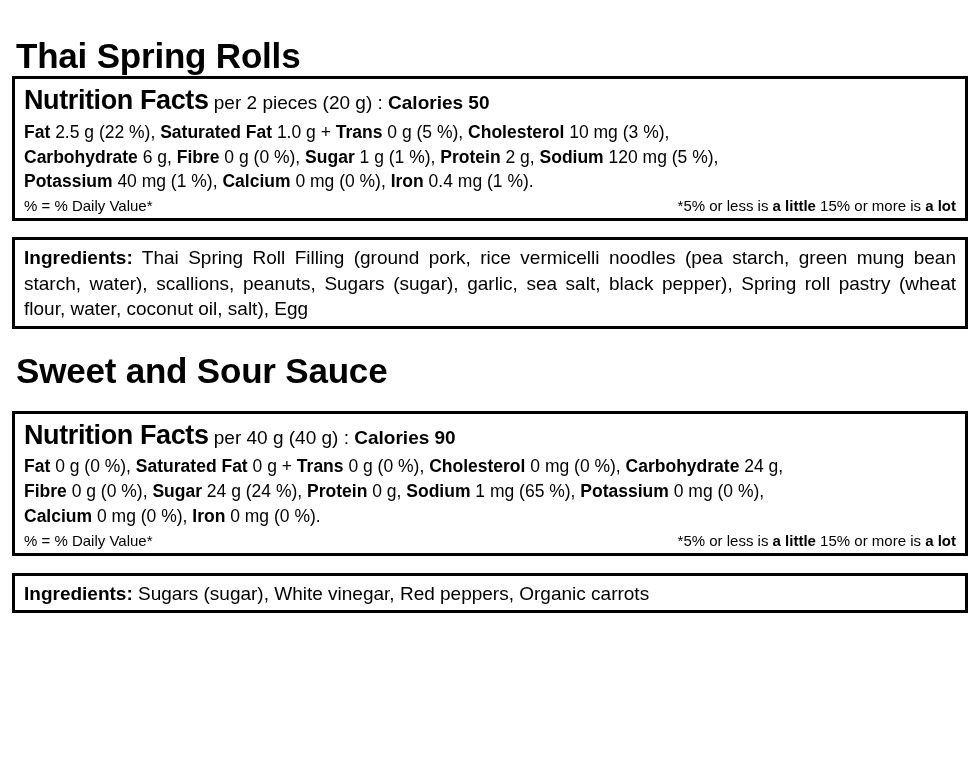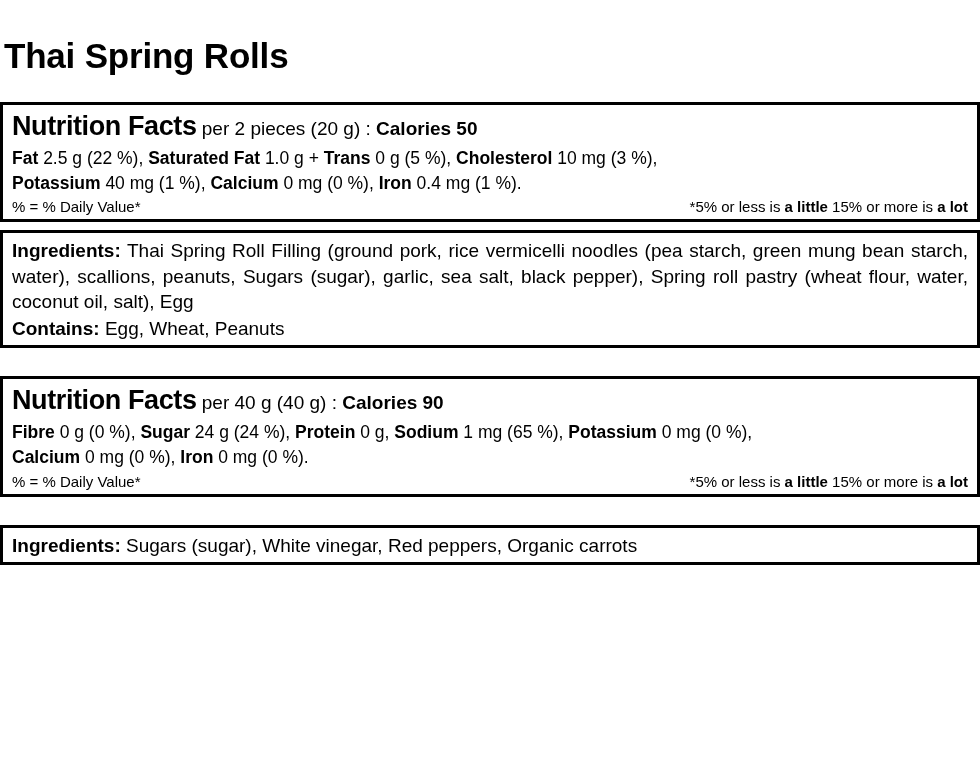--- a/index.html
+++ b/index.html
@@ -12,42 +12,42 @@
     height: 770px;
     font-family: "Liberation Sans", sans-serif;
     color: #000000;
     overflow: hidden;
   }
   .page {
     position: relative;
     width: 980px;
     height: 648px;
     box-sizing: border-box;
-    padding: 0 0;
+    padding: 0 12px;
   }
   .product-title {
     font-size: 35px;
     font-weight: bold;
     letter-spacing: -0.2px;
     margin: 0;
     padding: 0 0 0 4px;
   }
   .title-1 { padding-top: 36px; }
   .title-2 { padding-top: 22px; }
 
   .panel {
     border: 3px solid #000;
     box-sizing: border-box;
     padding: 5px 9px 4px 9px;
     background: #fff;
   }
-  .panel.nutrition-1 { margin-top: 26px; }
-  .panel.ingredients-1 { margin-top: 8px; }
-  .panel.nutrition-2 { margin-top: 28px; }
-  .panel.ingredients-2 { margin-top: 28px; }
+  .panel.nutrition-1 { }
+  .panel.ingredients-1 { margin-top: 16px; }
+  .panel.nutrition-2 { margin-top: 20px; }
+  .panel.ingredients-2 { margin-top: 17px; }
 
   .nf-head {
     font-size: 19px;
     line-height: 1.25;
     margin-bottom: 2px;
   }
   .nf-title {
     font-size: 27px;
     font-weight: bold;
     letter-spacing: -0.4px;
@@ -92,47 +92,46 @@
   <h1 class="product-title title-1">Thai Spring Rolls</h1>
 
   <div class="panel nutrition-1">
     <div class="nf-head">
       <span class="nf-title">Nutrition Facts</span>
       <span class="nf-serving">per 2 pieces (20 g) :</span>
       <span class="nf-calories">Calories 50</span>
     </div>
     <div class="nf-lines">
       <div id="p0l0"><span class="b">Fat </span><span>2.5 g (22 %), </span><span class="b">Saturated Fat </span><span>1.0 g + </span><span class="b">Trans </span><span>0 g (5 %), </span><span class="b">Cholesterol </span><span>10 mg (3 %),</span></div>
+      <div id="p0l1"><span class="b">Carbohydrate </span><span>6 g, </span><span class="b">Fibre </span><span>0 g (0 %), </span><span class="b">Sugar </span><span>1 g (1 %), </span><span class="b">Protein </span><span>2 g, </span><span class="b">Sodium </span><span>120 mg (5 %),</span></div>
       <div id="p0l2"><span class="b">Potassium </span><span>40 mg (1 %), </span><span class="b">Calcium </span><span>0 mg (0 %), </span><span class="b">Iron </span><span>0.4 mg (1 %).</span></div>
     </div>
     <div class="nf-footer">
       <span class="left">% = % Daily Value*</span>
       <span class="right" id="p0fr"><span>*</span><span>5% or less is </span><span class="b">a little </span><span>15% or more is </span><span class="b">a lot</span></span>
     </div>
   </div>
 
   <div class="panel ingredients-1">
     <div class="ing-body">
       <span class="ing-label">Ingredients:</span>
       <span>Thai Spring Roll Filling (ground pork, rice vermicelli noodles (pea starch, green mung bean starch, water), scallions, peanuts, Sugars (sugar), garlic, sea salt, black pepper), Spring roll pastry (wheat flour, water, coconut oil, salt), Egg</span>
     </div>
-    <div class="contains-line">
-      <span class="ing-label">Contains:</span>
-      <span>Egg, Wheat, Peanuts</span>
-    </div>
   </div>
 
+  <h1 class="product-title title-2">Sweet and Sour Sauce</h1>
 
   <div class="panel nutrition-2">
     <div class="nf-head">
       <span class="nf-title">Nutrition Facts</span>
       <span class="nf-serving">per 40 g (40 g) :</span>
       <span class="nf-calories">Calories 90</span>
     </div>
     <div class="nf-lines">
+      <div id="p1l0"><span class="b">Fat </span><span>0 g (0 %), </span><span class="b">Saturated Fat </span><span>0 g + </span><span class="b">Trans </span><span>0 g (0 %), </span><span class="b">Cholesterol </span><span>0 mg (0 %), </span><span class="b">Carbohydrate </span><span>24 g,</span></div>
       <div id="p1l1"><span class="b">Fibre </span><span>0 g (0 %), </span><span class="b">Sugar </span><span>24 g (24 %), </span><span class="b">Protein </span><span>0 g, </span><span class="b">Sodium </span><span>1 mg (65 %), </span><span class="b">Potassium </span><span>0 mg (0 %),</span></div>
       <div id="p1l2"><span class="b">Calcium </span><span>0 mg (0 %), </span><span class="b">Iron </span><span>0 mg (0 %).</span></div>
     </div>
     <div class="nf-footer">
       <span class="left">% = % Daily Value*</span>
       <span class="right" id="p1fr"><span>*</span><span>5% or less is </span><span class="b">a little </span><span>15% or more is </span><span class="b">a lot</span></span>
     </div>
   </div>
 
   <div class="panel ingredients-2">

